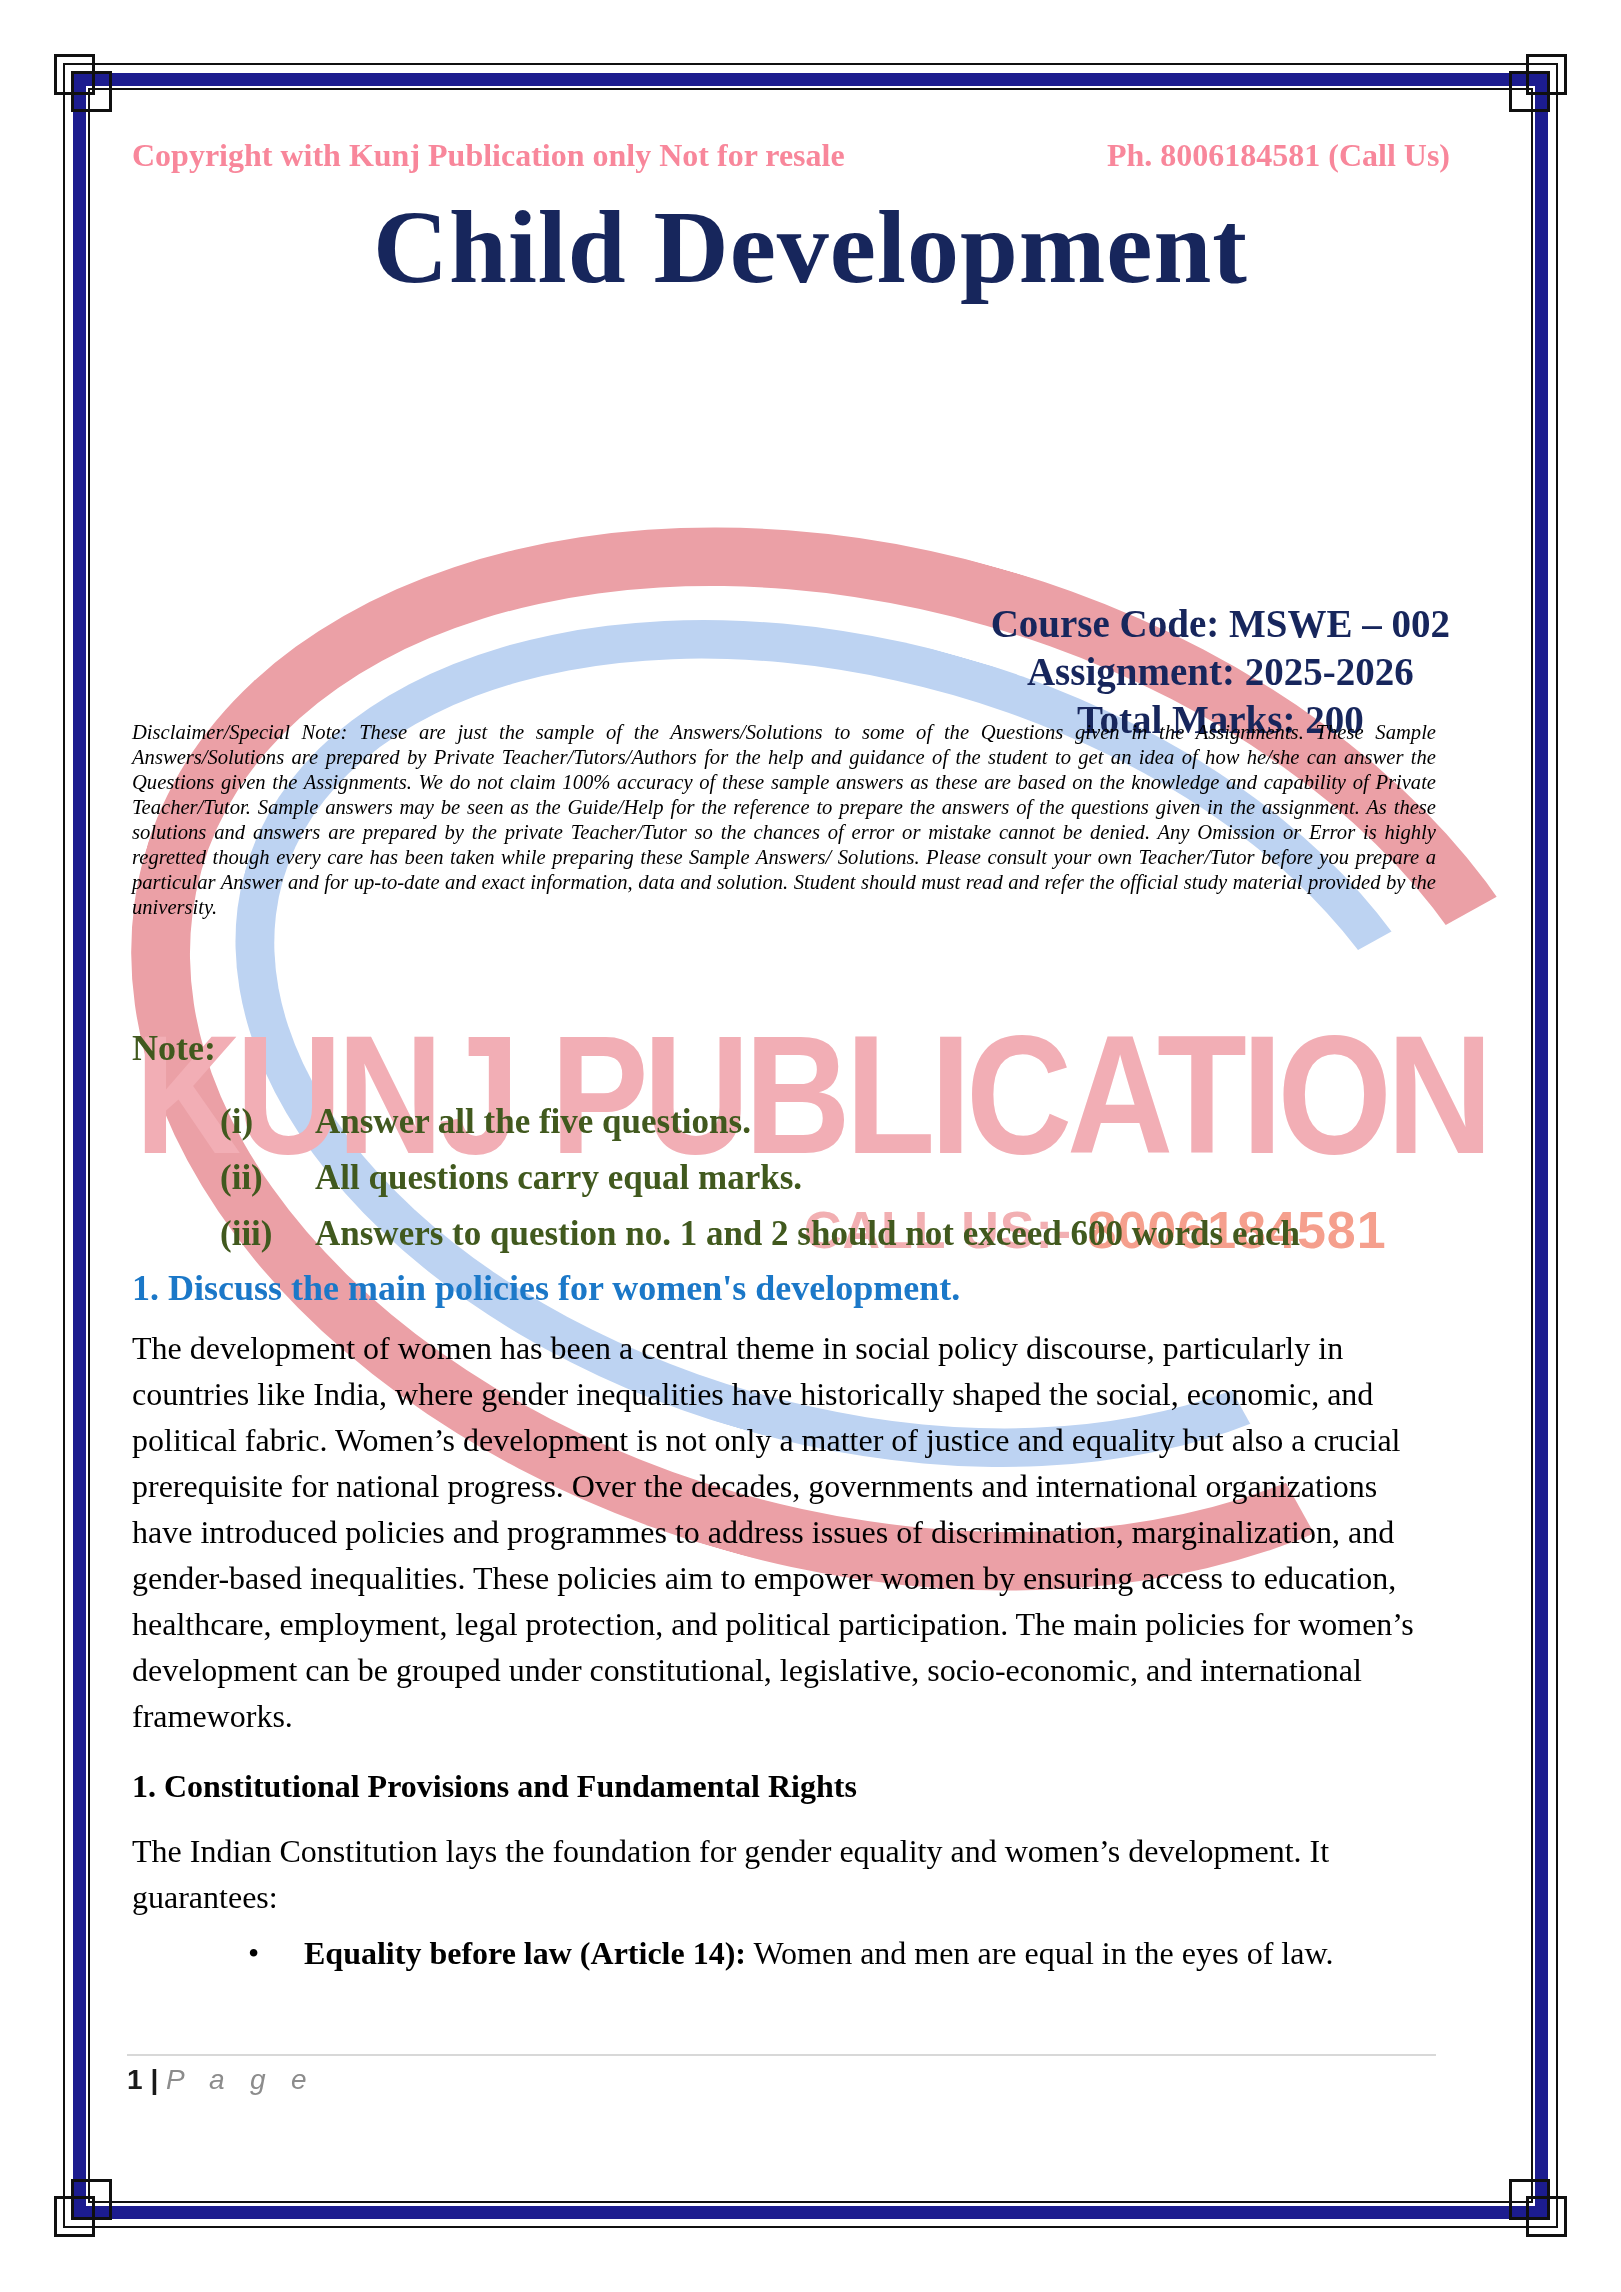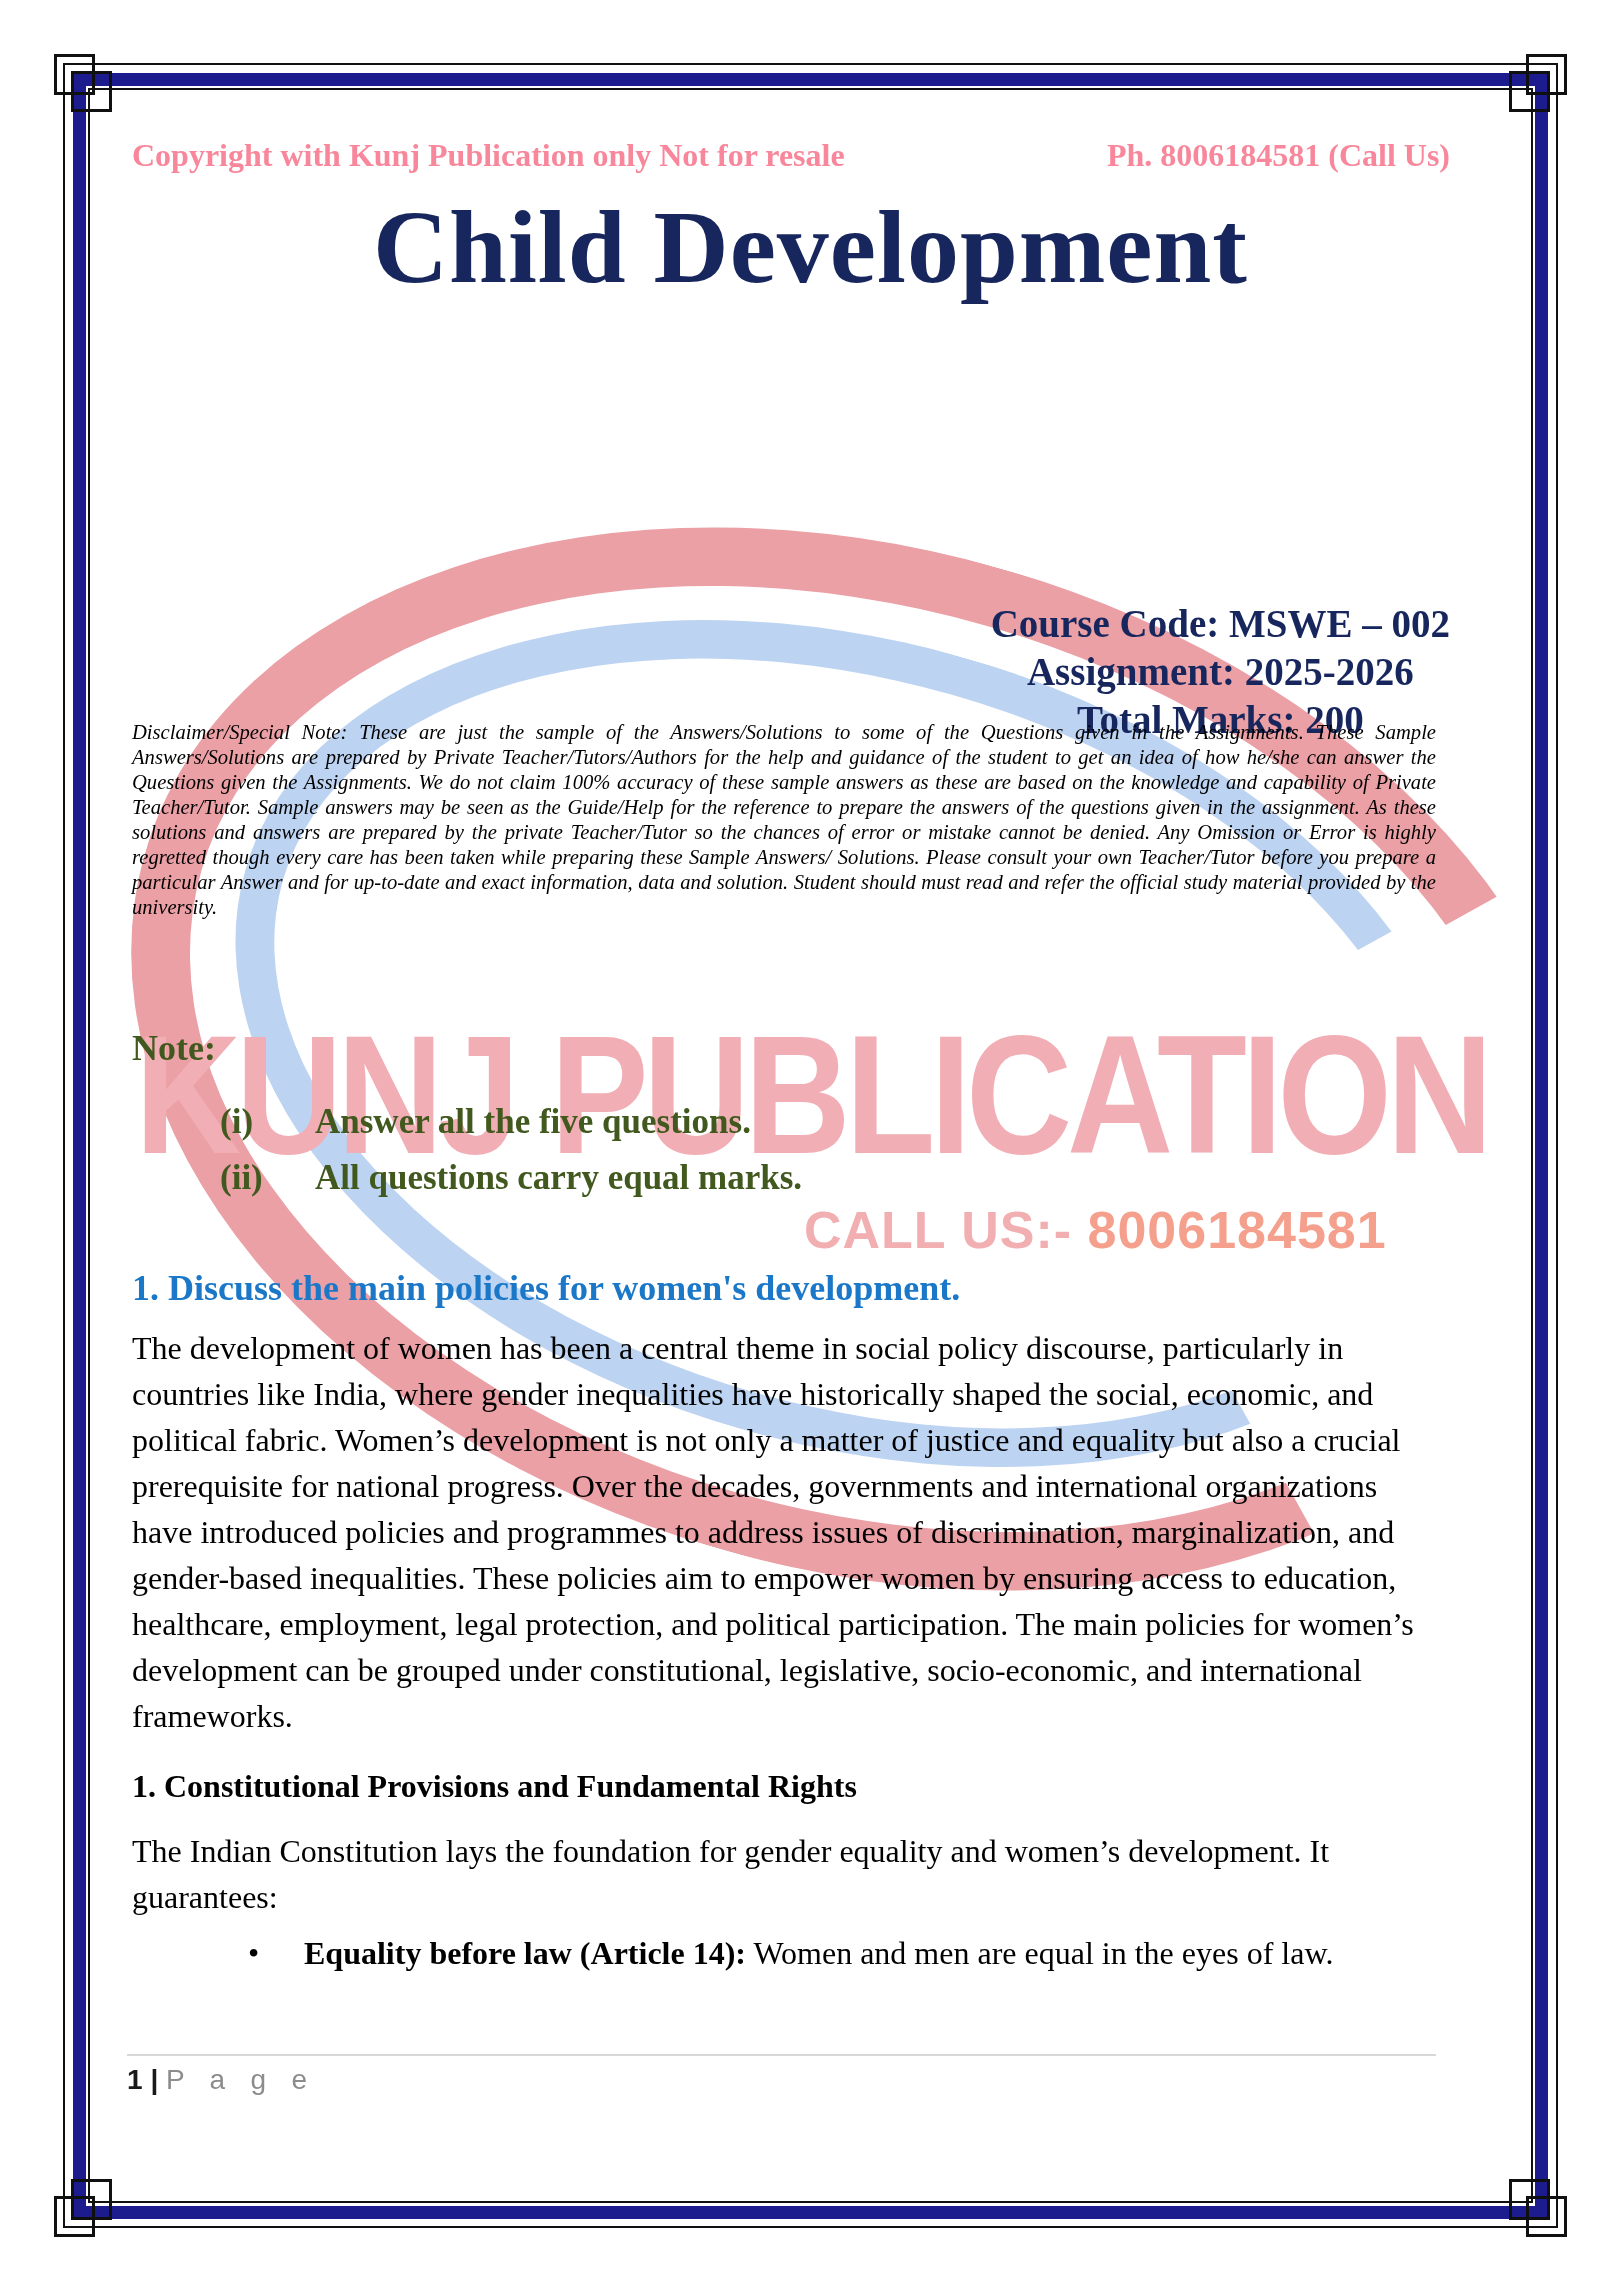--- a/index.html
+++ b/index.html
@@ -82,21 +82,21 @@
   .flow .para2{margin-top:19.6px;}
   .flow ul{list-style:none;margin:9.8px 0 0 0;padding:0;}
   .flow li{position:relative;padding-left:172px;}
   .flow li::before{content:"\2022";position:absolute;left:116px;top:0;font-size:32px;}
   .footer{
     position:absolute;left:127px;width:1309px;top:2054px;border-top:2px solid var(--rule_gray);
     padding-top:7.8px;font-family:"Liberation Sans", sans-serif;font-size:28px;
   }
   .footer .pnum{font-weight:bold;color:#1a1a1a;}
   .footer .psep{font-weight:bold;color:#1a1a1a;padding:0 7.8px;}
-  .footer .plabel{color:var(--footer_gray);letter-spacing:8.8px;}
+  .footer .plabel{color:var(--footer_gray);letter-spacing:8.8px;font-style:italic;}
 </style>
 </head>
 <body>
 
 <div class="page">
 
   <div class="wm">
     <div class="swoosh red"></div>
     <div class="swoosh blue"></div>
     <div class="wm-brand">KUNJ PUBLICATION</div>
@@ -138,20 +138,24 @@
 
     <div class="note-list">
       <div class="note-row">
         <span class="num">(i)</span>
         <span>Answer all the five questions.</span>
       </div>
       <div class="note-row">
         <span class="num">(ii)</span>
         <span>All questions carry equal marks.</span>
       </div>
+      <div class="note-row">
+        <span class="num">(iii)</span>
+        <span>Answers to question no. 1 and 2 should not exceed 600 words each</span>
+      </div>
     </div>
 
     <div class="q-heading">1. Discuss the main policies for women's development.</div>
 
     <div class="flow">
       <p>The development of women has been a central theme in social policy discourse, particularly in countries like India, where gender inequalities have historically shaped the social, economic, and political fabric. Women’s development is not only a matter of justice and equality but also a crucial prerequisite for national progress. Over the decades, governments and international organizations have introduced policies and programmes to address issues of discrimination, marginalization, and gender-based inequalities. These policies aim to empower women by ensuring access to education, healthcare, employment, legal protection, and political participation. The main policies for women’s development can be grouped under constitutional, legislative, socio-economic, and international frameworks.</p>
       <h3>1. Constitutional Provisions and Fundamental Rights</h3>
       <p class="para2">The Indian Constitution lays the foundation for gender equality and women’s development. It guarantees:</p>
       <ul>
         <li><b>Equality before law (Article 14):</b><span> Women and men are equal in the eyes of law.</span></li>

